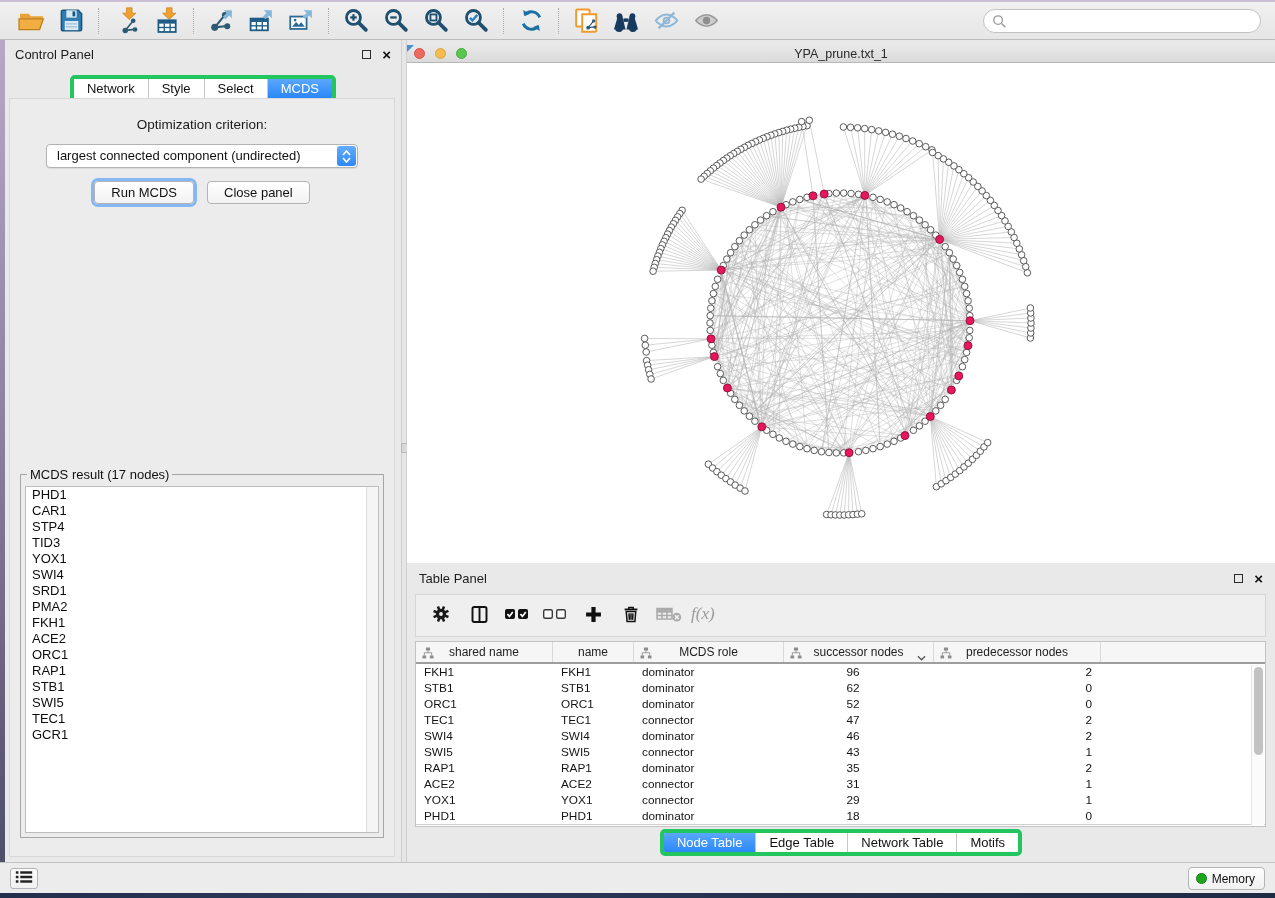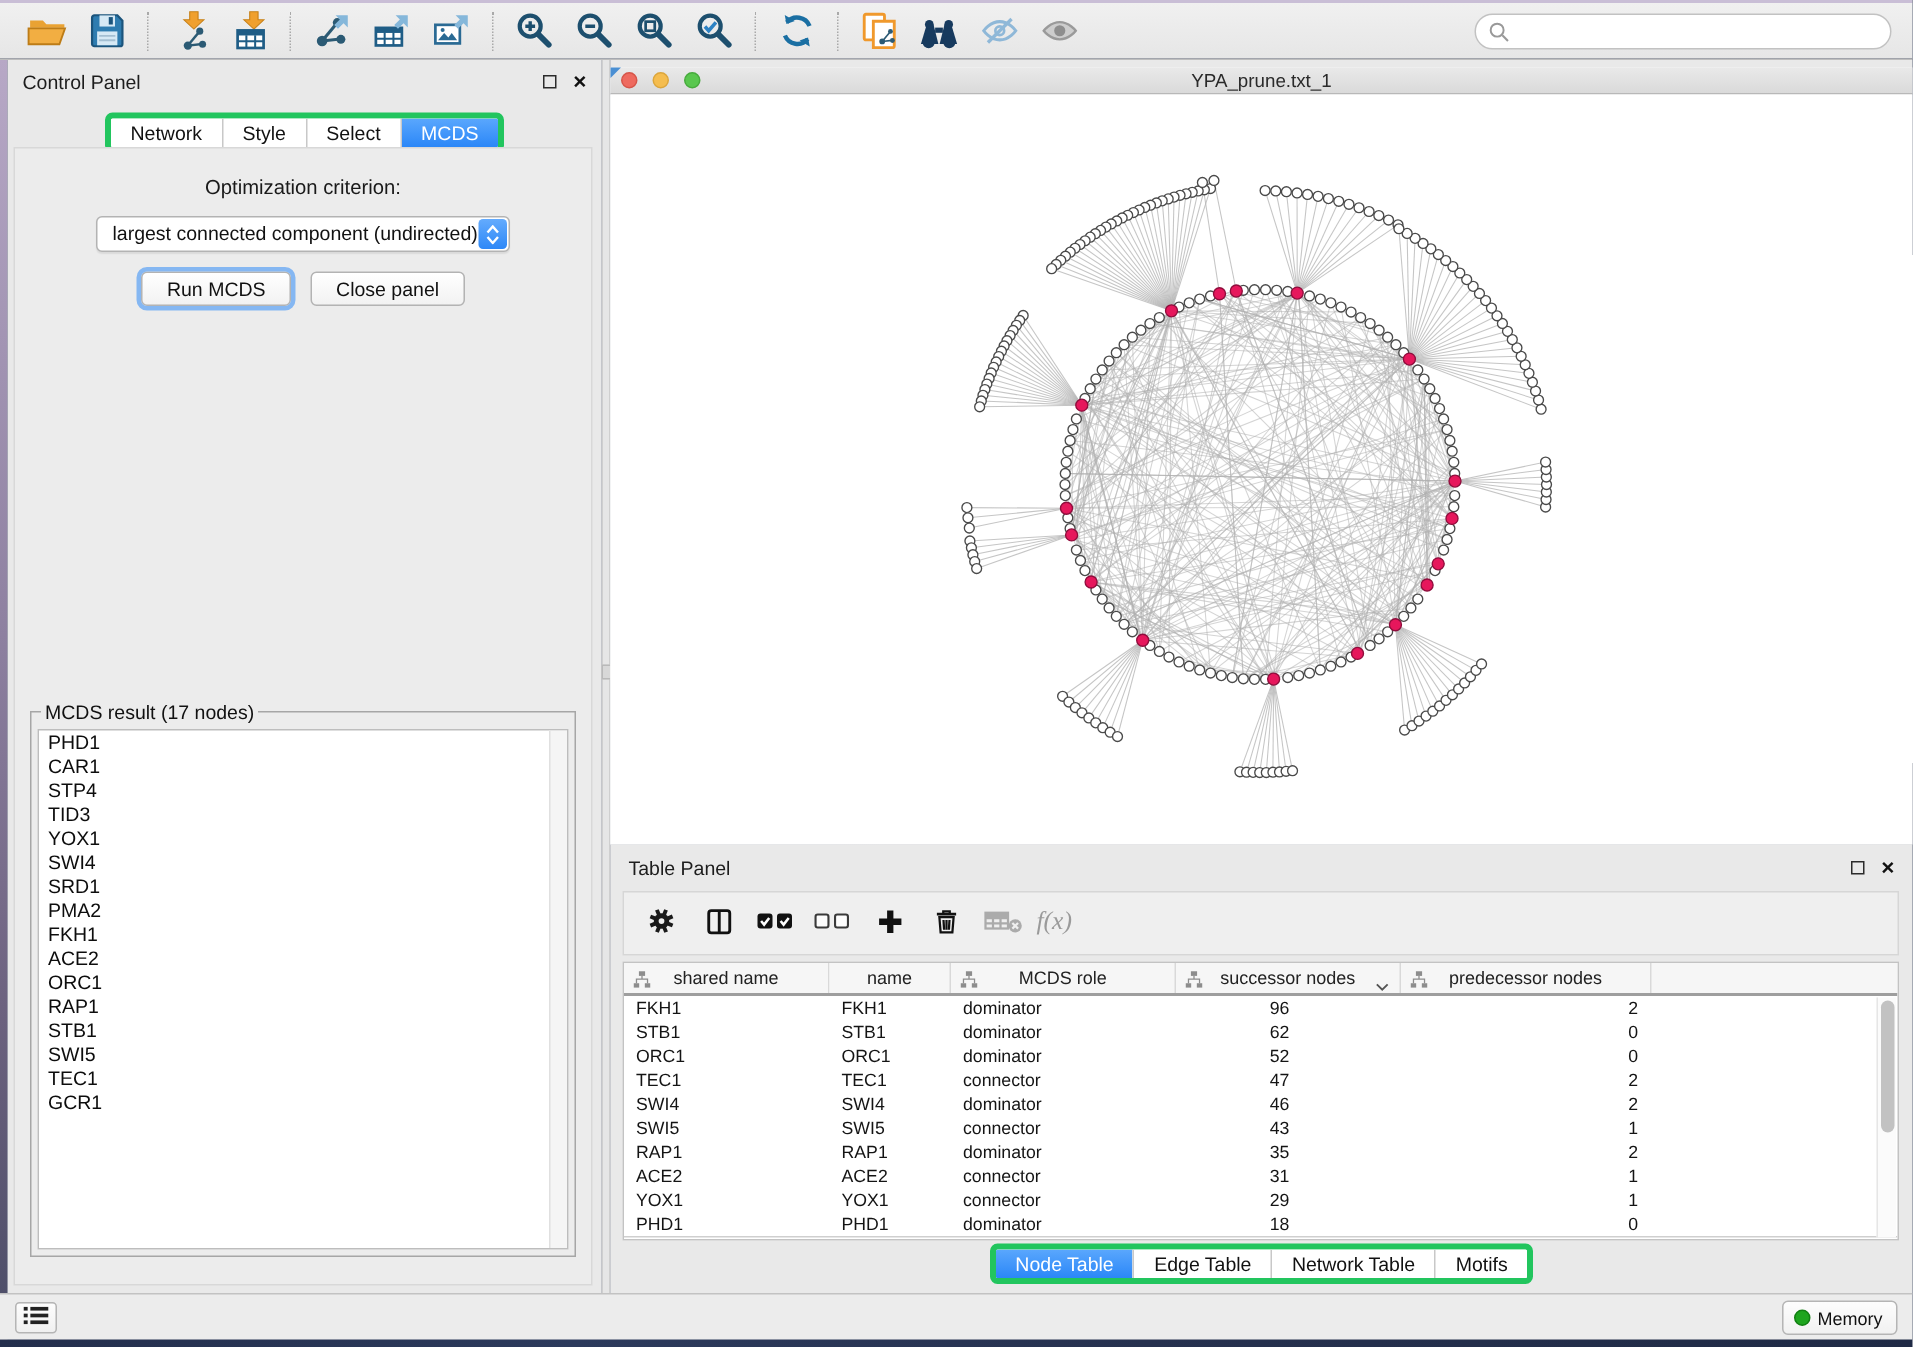--- a/index.html
+++ b/index.html
@@ -39,21 +39,21 @@
   .mini-close { font-size:15px; font-weight:bold; color:#111; line-height:9px; }
   .seg { display:inline-flex; border:4px solid #22c55e; border-radius:5px; background:#fff; overflow:hidden; }
   .seg .seg-btn { font-size:13px; padding:2px 13px; color:#111; background:#fff; border:none;
     border-left:1px solid #c8c8c8; cursor:default; font-family:inherit; }
   .seg .seg-btn:first-child { border-left:none; }
   .seg .seg-btn.active { background:linear-gradient(#5aa7fd,#2b87f8); color:#fff; }
   .ctrl-tabs { display:flex; justify-content:center; margin-top:9px; }
   .mcds-box { position:absolute; left:4px; right:6px; top:58px; bottom:5px;
     background:#ececec; border:1px solid #d8d8d8; }
   .opt-label { text-align:center; margin-top:18px; font-size:13.5px; }
-  .select-box { position:relative; margin:12px auto 0 auto; width:276px; height:24px;
+  .select-box { position:relative; margin:12px auto 0 auto; width:312px; height:24px;
     background:#fff; border:1px solid #b3b3b3; border-radius:4px;
     font-size:13px; line-height:22px; padding-left:10px; color:#111;
     box-shadow:0 1px 1px rgba(0,0,0,.08); }
   .select-box .stepper { position:absolute; right:1px; top:1px; width:19px; height:20px;
     border-radius:3px; background:linear-gradient(#64abfd,#2e88f7);
     display:flex; flex-direction:column; align-items:center; justify-content:center; gap:1px; }
   .btn-row { display:flex; justify-content:center; gap:13px; margin-top:13px; }
   .push-btn { font-size:13px; font-family:inherit; padding:3px 16px; background:linear-gradient(#ffffff,#f2f2f2);
     border:1px solid #b3b3b3; border-radius:4px; color:#111; cursor:default; }
   .push-btn.focused { outline:3px solid #85b7f2; outline-offset:0; }

